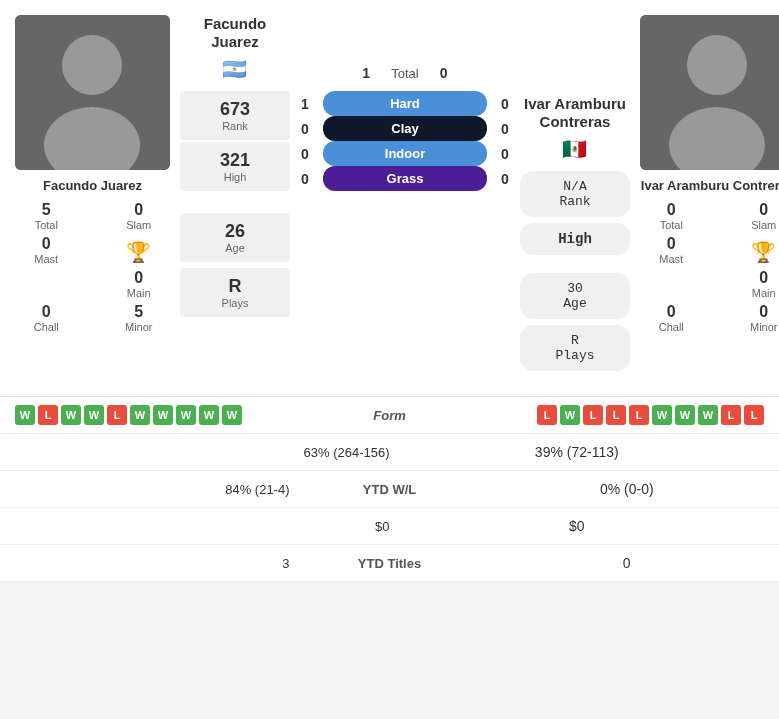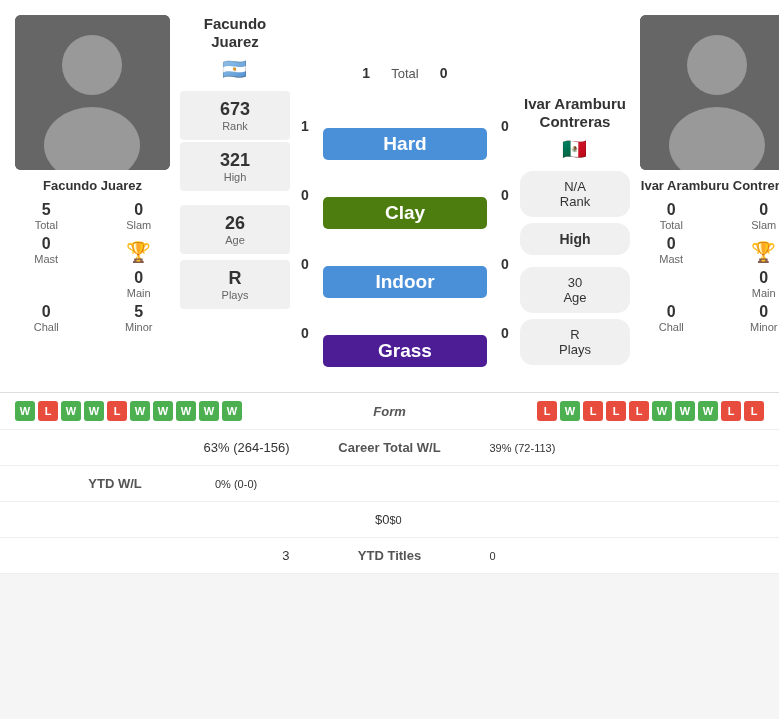--- a/index.html
+++ b/index.html
@@ -173,51 +173,51 @@
 
     .surface-score {
       font-size: 14px;
       font-weight: bold;
       width: 20px;
       text-align: center;
     }
 
     .surface-badge {
       padding: 5px 0;
-      border-radius: 5px;
-      font-size: 19px;
+      border-radius: 12px;
+      font-size: 13px;
       font-weight: bold;
       color: #fff;
       text-align: center;
       flex: 1;
-      margin-top: 37px;
     }
 
     .badge-hard { background: #4a90d9; }
-    .badge-clay { background: #4d7c0f; }
+    .badge-clay { background: #0f172a; }
     .badge-indoor { background: #4a90d9; }
     .badge-grass { background: #4c1d95; }
 
     
     .right-stats {
       display: flex;
       flex-direction: column;
       align-items: center;
       width: 110px;
       flex-shrink: 0;
       gap: 2px;
       padding-top: 80px;
     }
 
     .stat-box-right {
       background: #f0f0f0;
       border-radius: 13px;
       width: 100%;
       text-align: center;
       padding: 8px 20px;
+      font-family: Liberation Mono, monospace;
     }
 
     
     .bottom-section {
       border-top: 1px solid #ddd;
       margin-top: 10px;
     }
 
     .form-row {
       display: flex;
@@ -283,21 +283,22 @@
     .stats-center-label {
       width: 200px;
       text-align: center;
       font-weight: bold;
       font-size: 13px;
       color: #555;
     }
 
     .stats-right {
       flex: 1;
-      font-size: 11px;
+      text-align: center;
+      font-size: 14px;
     }
 
     .high-label {
       font-size: 14px;
       font-weight: bold;
       color: #333;
       text-align: center;
     }
   </style>
 </head>
@@ -351,21 +352,21 @@
       <div class="player-name-center">Facundo Juarez</div>
       <div class="flag">🇦🇷</div>
       <div class="stat-box">
         <div class="val">673</div>
         <div class="lbl">Rank</div>
       </div>
       <div class="stat-box" style="margin-top:0;">
         <div class="val">321</div>
         <div class="lbl">High</div>
       </div>
-      <div class="stat-box" style="margin-top:12px;">
+      <div class="stat-box" style="margin-top:20px;">
         <div class="val">26</div>
         <div class="lbl">Age</div>
       </div>
       <div class="stat-box" style="margin-top:4px;">
         <div class="val">R</div>
         <div class="lbl">Plays</div>
       </div>
     </div>
 
     <div class="center-section">
@@ -401,21 +402,21 @@
     <div class="right-stats">
         <div style="text-align: center; font-size: 15px; font-weight: 700; line-height: 1.2; margin-bottom: 4px;">Ivar Aramburu Contreras</div>
         <div style="font-size: 20px; margin-bottom: 8px; text-align: center;">🇲🇽</div>
       <div class="stat-box-right">
         <div class="val">N/A</div>
         <div class="lbl">Rank</div>
       </div>
       <div class="stat-box-right" style="margin-top:4px;">
         <div class="val high-label">High</div>
       </div>
-      <div class="stat-box-right" style="margin-top:10px;">
+      <div class="stat-box-right" style="margin-top:16px;">
         <div class="val">30</div>
         <div class="lbl">Age</div>
       </div>
       <div class="stat-box-right" style="margin-top:4px;">
         <div class="val">R</div>
         <div class="lbl">Plays</div>
       </div>
     </div>
 
     <div class="player-card">
@@ -486,24 +487,24 @@
           <span class="badge-w">W</span>
           <span class="badge-w">W</span>
           <span class="badge-l">L</span>
           <span class="badge-l">L</span>
         </div>
     </div>
 
     <div id="stats-rows-container">
         <div class="stats-row">
     <span class="stats-left">63% (264-156)</span>
-    <span class="stats-center-label">Career Total W/L</span>
     <span class="stats-right">39% (72-113)</span>
   </div>
         <div class="stats-row">
+    <span class="stats-left">84% (21-4)</span>
     <span class="stats-center-label">YTD W/L</span>
     <span class="stats-right">0% (0-0)</span>
   </div>
         <div class="stats-row">
     <span class="stats-left">$0</span>
     <span class="stats-right">$0</span>
   </div>
         <div class="stats-row">
     <span class="stats-left">3</span>
     <span class="stats-center-label">YTD Titles</span>

